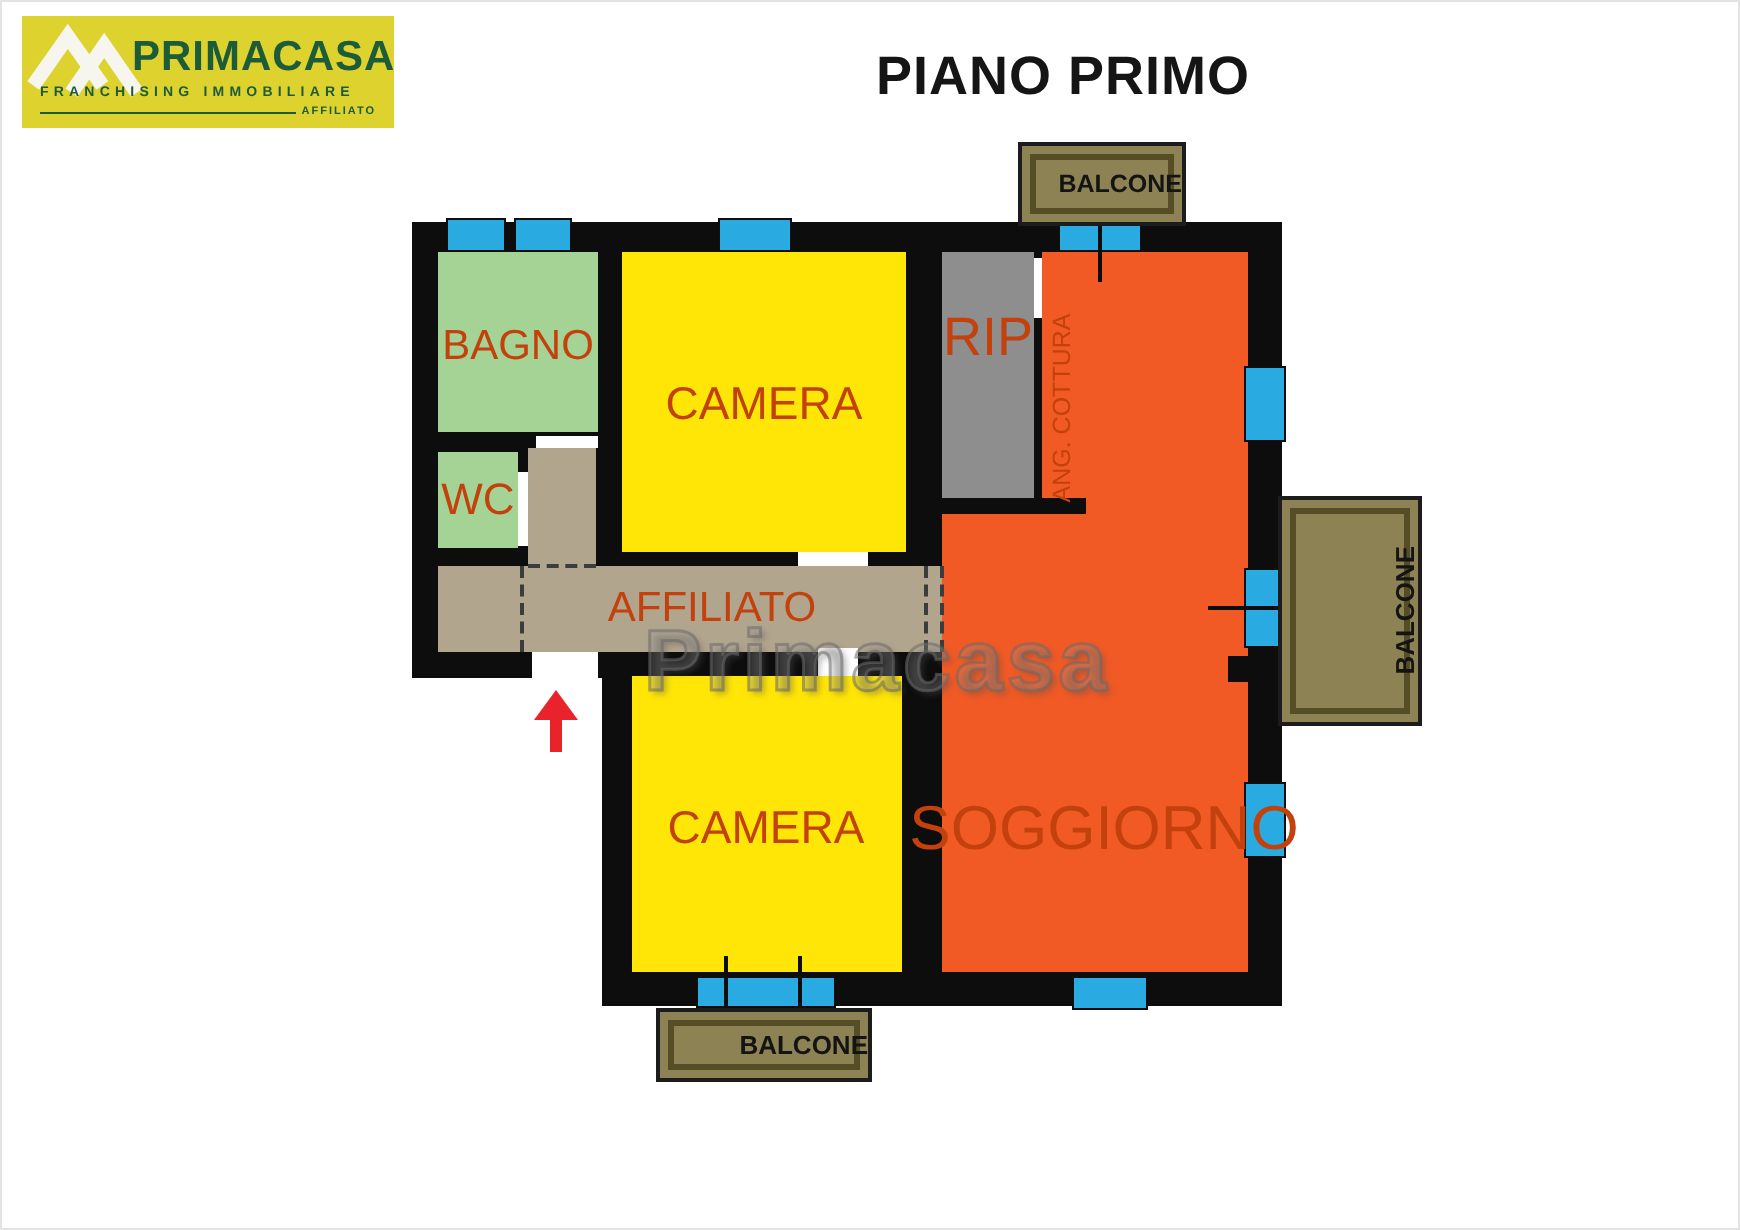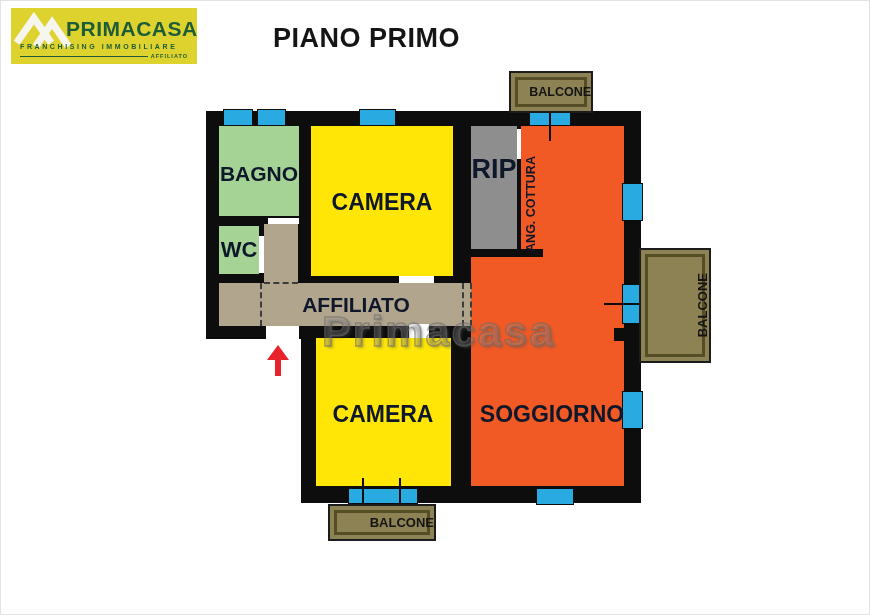--- a/index.html
+++ b/index.html
@@ -9,40 +9,40 @@
   .logo{position:absolute;left:10px;top:7px;width:186px;height:56px;background:var(--logo-yellow,#ddd22e);}
   .logo .house{position:absolute;left:2px;top:2px;}
   .logo .brand{position:absolute;left:55px;top:9px;font-size:21px;font-weight:800;
                color:var(--logo-green,#1d5c38);letter-spacing:.5px;}
   .logo .tagline{position:absolute;left:9px;top:35px;font-size:7px;font-weight:700;
                color:var(--logo-green,#1d5c38);letter-spacing:2.6px;}
   .logo .affrow{position:absolute;left:9px;top:45px;width:168px;display:flex;align-items:center;gap:3px;}
   .logo .affrow .rule{flex:1;border-top:1.2px solid var(--logo-green,#1d5c38);}
   .logo .affil{font-size:5.5px;font-weight:700;color:var(--logo-green,#1d5c38);letter-spacing:1px;}
   
-  .page-title{position:absolute;left:272px;top:22px;width:340px;text-align:left;
+  .page-title{position:absolute;left:284px;top:22px;width:340px;text-align:right;
               font-size:27px;font-weight:700;color:#151515;letter-spacing:.5px;}
   
   .plan{position:absolute;left:205px;top:68px;width:512px;height:480px;}
   .plan div{position:absolute;box-sizing:border-box;justify-content:flex-end;}
   .wall{background:var(--wall,#0d0d0d);}
   .r-green{background:var(--room-green,#a5d295);}
   .r-yellow{background:var(--room-yellow,#ffe606);}
   .r-gray{background:var(--room-gray,#8e8e8e);}
   .r-orange{background:var(--room-orange,#f15a25);}
   .r-tan{background:var(--room-tan,#b2a58d);}
   .gap{background:#ffffff;}
   .win{background:var(--window-blue,#29abe2);border:1px solid #0d0d0d;}
   .tick{background:#0d0d0d;}
   .dash-v{width:0;border-left:2px dashed #3c3c3c;}
   .dash-h{height:0;border-top:2px dashed #3c3c3c;}
   .balcony{background:var(--balcony-fill,#8d8254);border:2px solid #1c1c1c;
            display:flex;align-items:center;justify-content:center;}
   .bframe{position:absolute;inset:4px;border:3px solid var(--balcony-line,#554d26);}
-  .lbl{position:absolute;transform:translate(-50%,-50%);font-weight:700;color:#0f172a;
+  .lbl{position:absolute;transform:translate(-50%,-50%);font-weight:400;color:#c2410c;
        white-space:nowrap;line-height:1;}
   .lbl-v{writing-mode:vertical-rl;transform:translate(-50%,-50%) rotate(180deg);}
   .blabel{position:relative;z-index:2;font-weight:700;color:#141414;white-space:nowrap;line-height:1;}
   .blabel-v{writing-mode:vertical-rl;transform:rotate(180deg);}
   .arrow-head{left:61px;top:276px;width:0;height:0;border-left:11px solid transparent;
               border-right:11px solid transparent;border-bottom:15px solid var(--arrow-red,#e8232b);}
   .arrow-stem{left:69px;top:290px;width:6px;height:17px;background:var(--arrow-red,#e8232b);}
   .watermark{position:absolute;left:116px;top:238px;font-size:43px;font-weight:700;letter-spacing:2px;
              color:rgba(170,170,170,.20);-webkit-text-stroke:1.5px rgba(105,105,105,.55);
              text-shadow:2px 2px 3px rgba(80,80,80,.40);z-index:9;}
@@ -126,21 +126,21 @@
       <span class="blabel" style="font-size:13px">BALCONE</span>
     </div>
 
     <div class="lbl" style="left:53px;top:104px;font-size:21px">BAGNO</div>
     <div class="lbl" style="left:33px;top:181px;font-size:22px">WC</div>
     <div class="lbl" style="left:176px;top:133px;font-size:23px">CAMERA</div>
     <div class="lbl" style="left:288px;top:100px;font-size:27px">RIP</div>
     <div class="lbl lbl-v" style="left:325px;top:135px;font-size:12.5px">ANG. COTTURA</div>
     <div class="lbl" style="left:150px;top:235px;font-size:21px">AFFILIATO</div>
     <div class="lbl" style="left:177px;top:345px;font-size:23px">CAMERA</div>
-    <div class="lbl" style="left:346px;top:345px;font-size:23px">SOGGIORNO</div>
+    <div class="lbl" style="left:346px;top:345px;font-size:31px">SOGGIORNO</div>
 
     <div class="arrow-head"></div>
     <div class="arrow-stem"></div>
 
     <div class="watermark">Primacasa</div>
   </div>
 
 </div>
 
 </body></html>

